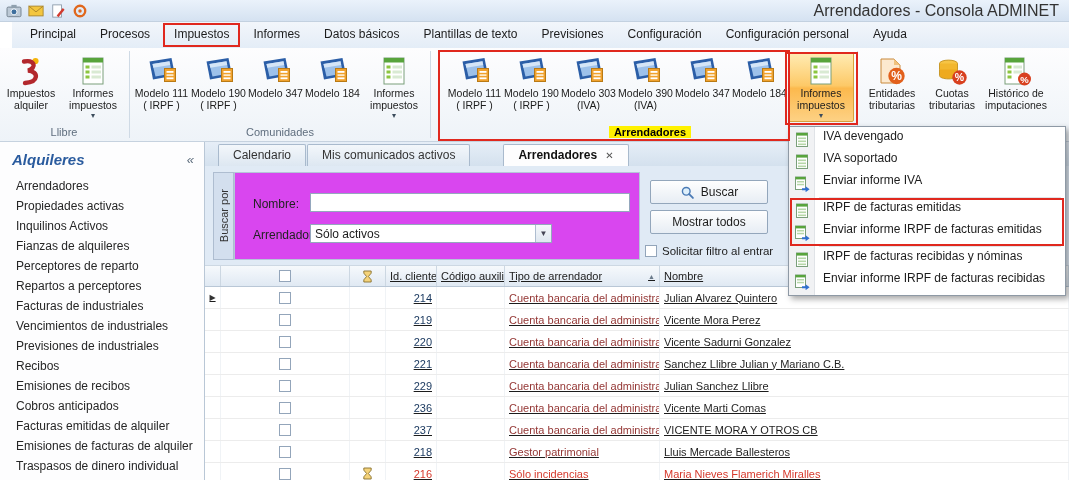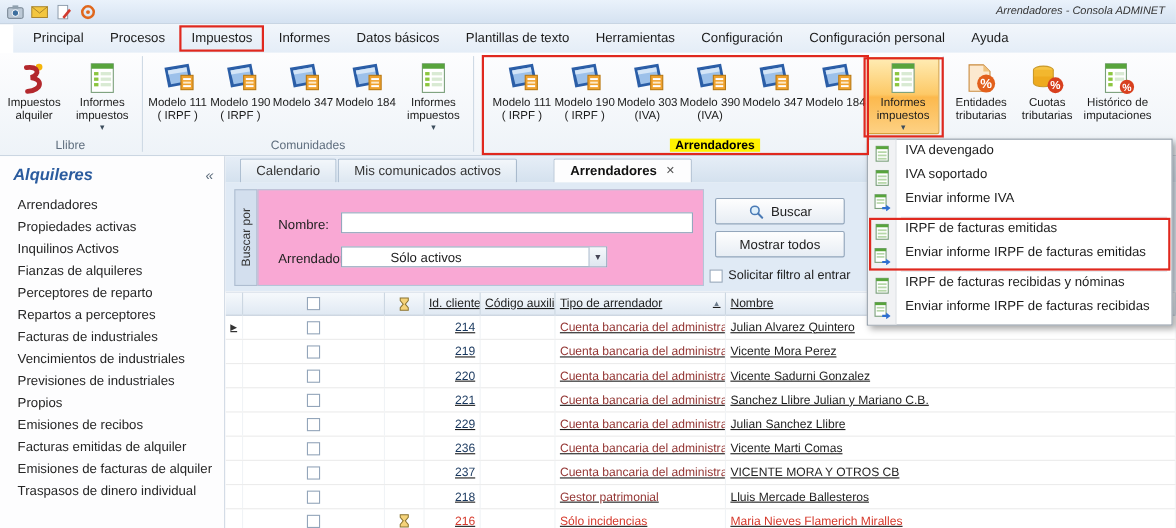--- a/index.html
+++ b/index.html
@@ -9,21 +9,21 @@
     background:#fff; font-family:"Liberation Sans",sans-serif; font-size:12px; color:#1c1c1c;
     cursor:default;
   }
   
   .titlebar { position:absolute; left:0; top:0; width:100%; height:22px;
     background:linear-gradient(#eaf2fb,#d5e2f1); border-bottom:1px solid #c3d1e0;
     display:flex; align-items:center; }
   .qat { display:flex; gap:4px; padding-left:5px; align-items:center; }
   .qbtn { width:18px; height:16px; display:flex; align-items:center; justify-content:center; }
   .qbtn svg { width:16px; height:14px; }
-  .wtitle { margin-left:auto; padding-right:10px; font-size:10px; color:#333;font-style:italic; }
+  .wtitle { margin-left:auto; padding-right:10px; font-size:16px; color:#333; }
   
   .menubar { position:absolute; left:12px; top:22px; width:100%; height:26px;
     background:linear-gradient(#f2f6fb,#e4edf7); display:flex; padding-left:6px; }
   .mitem { padding:0 12px; line-height:25px; font-size:12px; white-space:nowrap; }
   .mitem.annot { outline:2px solid #e0281e; outline-offset:-3px; }
   
   .ribbon { position:absolute; left:0; top:48px; width:100%; height:94px;
     background:linear-gradient(#fdfdfe,#eef3f8); border-bottom:1px solid #c6d2df;
     display:flex; align-items:stretch; }
   .rgroup { display:flex; flex-direction:column; padding:0 2px; }
@@ -74,26 +74,26 @@
     background:linear-gradient(#f3f7fb,#dde7f1); border:1px solid #a9bacd; border-bottom:none;
     border-radius:2px 2px 0 0; margin-right:1px; color:#333; white-space:nowrap; display:flex; align-items:center; gap:8px; }
   .tab.active { background:#fdfdfe; font-weight:bold; color:#111; margin-left:32px; }
   .tab-close { font-size:10px; font-weight:normal; color:#555; line-height:1; }
   
   .searchpanel { position:absolute; left:0; top:24px; right:0; height:99px; background:#e0eaf5; }
   .bp-tab { position:absolute; left:8px; top:6px; width:21px; height:88px;
     background:#d3dfee; border:1px solid #aebdd0; display:flex; align-items:center; justify-content:center; }
   .bp-tab span { writing-mode:vertical-rl; transform:rotate(180deg); font-size:11px; color:#333; }
   .fields-box { position:absolute; left:29px; top:6px; width:406px; height:88px;
-    border:1px solid #b5c5d8; background:#f9a8d4; }
+    border:1px solid #b5c5d8; background:#d946ef; }
   .flabel { position:absolute; font-size:12px; color:#222; }
   .txtinput { position:absolute; left:75px; top:20px; width:320px; height:19px;
     border:1px solid #94a7bd; background:#fff; font-size:12px; padding:0 4px; font-family:"Liberation Sans",sans-serif; }
   .select { position:absolute; left:75px; top:51px; width:242px; height:19px;
-    border:1px solid #94a7bd; background:#fff; display:flex; align-items:center;padding-left:40px; }
+    border:1px solid #94a7bd; background:#fff; display:flex; align-items:center; }
   .select .val { flex:1; padding-left:4px; font-size:12px; }
   .select .arrow { width:16px; height:17px; background:linear-gradient(#f5f8fb,#dfe7f0);
     border-left:1px solid #aebdd0; font-size:8px; color:#445; display:flex; align-items:center; justify-content:center; }
   .pbtn { position:absolute; left:445px; width:118px; height:24px;
     background:linear-gradient(#fefefe,#e7edf4); border:1px solid #93a6bb; border-radius:2px;
     display:flex; align-items:center; justify-content:center; gap:6px; font-size:12px; color:#1c1c1c; }
   .pbtn svg { width:15px; height:15px; }
   .b-buscar { top:14px; }
   .b-mostrar { top:44px; }
   .chkrow { position:absolute; left:440px; top:79px; display:flex; align-items:center; gap:5px; font-size:11.5px; color:#222; }
@@ -156,21 +156,21 @@
     <div class="wtitle">Arrendadores - Consola ADMINET</div>
   </div>
 
   <div class="menubar">
       <div class="mitem">Principal</div>
       <div class="mitem">Procesos</div>
       <div class="mitem annot">Impuestos</div>
       <div class="mitem">Informes</div>
       <div class="mitem">Datos básicos</div>
       <div class="mitem">Plantillas de texto</div>
-      <div class="mitem">Herramientas</div>
+      <div class="mitem">Previsiones</div>
       <div class="mitem">Configuración</div>
       <div class="mitem">Configuración personal</div>
       <div class="mitem">Ayuda</div>
     </div>
 
   <div class="ribbon">
       <div class="rgroup">
         <div class="rbuttons">
           <div class="rbtn w58">
             <span class="ricon"><svg viewBox="0 0 32 32">
@@ -408,22 +408,23 @@
     <div id="sbItems">
         <div class="sb-item">Arrendadores</div>
         <div class="sb-item">Propiedades activas</div>
         <div class="sb-item">Inquilinos Activos</div>
         <div class="sb-item">Fianzas de alquileres</div>
         <div class="sb-item">Perceptores de reparto</div>
         <div class="sb-item">Repartos a perceptores</div>
         <div class="sb-item">Facturas de industriales</div>
         <div class="sb-item">Vencimientos de industriales</div>
         <div class="sb-item">Previsiones de industriales</div>
-        <div class="sb-item">Propios</div>
+        <div class="sb-item">Recibos</div>
         <div class="sb-item">Emisiones de recibos</div>
+        <div class="sb-item">Cobros anticipados</div>
         <div class="sb-item">Facturas emitidas de alquiler</div>
         <div class="sb-item">Emisiones de facturas de alquiler</div>
         <div class="sb-item">Traspasos de dinero individual</div>
       </div>
   </div>
 
   <div class="content">
     <div class="tabstrip" id="tabStrip">
         <div class="tab">
           <span>Calendario</span>

